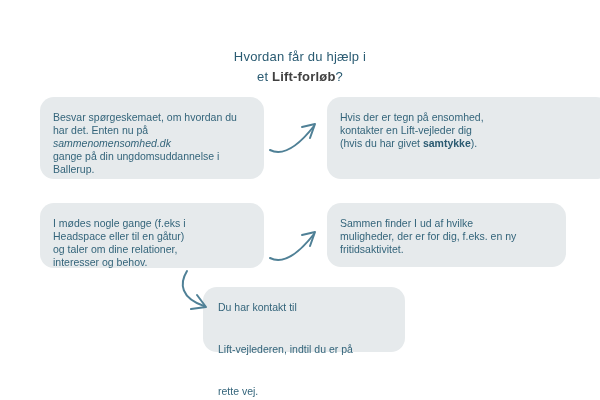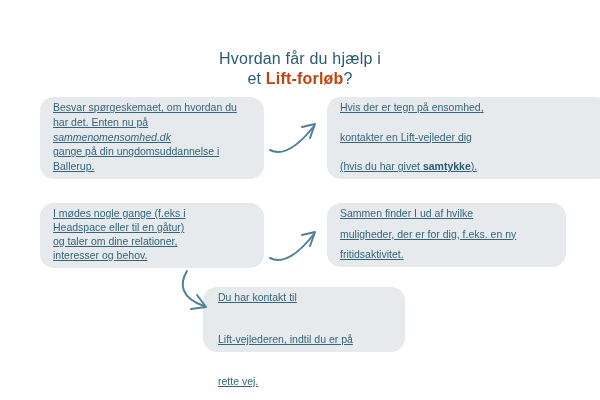--- a/index.html
+++ b/index.html
@@ -15,40 +15,39 @@
     font-family: "Liberation Sans", sans-serif;
     overflow: hidden;
   }
   .title {
     position: absolute;
     top: 38px;
     left: 0;
     width: 100%;
     text-align: center;
     color: #2a5b72;
-    font-size: 16px;
+    font-size: 13px;
     line-height: 20px;
     font-weight: 400;
     letter-spacing: 0.2px;
   }
   .title .t-line { display: block; }
-  .title strong { font-weight: 700; color: #c2410c; }
+  .title strong { font-weight: 700; color: #404040; }
   .box {
     position: absolute;
     background: #e6eaec;
     border-radius: 14px;
     color: #33647a;
     font-size: 10.5px;
     line-height: 13px;
     box-sizing: border-box;
     display: flex;
     flex-direction: column;
-    justify-content: space-between;
-    padding: 4px 10px 6px 13px;
-    text-decoration: underline;
+    justify-content: flex-start;
+    padding: 14px 10px 6px 13px;
   }
   .line { white-space: nowrap; }
   .line em { font-style: italic; }
   .line strong { font-weight: 700; color: #2b5a71; }
   #box-step-1 { left: 40px;  top: 97px;  width: 224px; height: 82px; }
   #box-step-2 { left: 327px; top: 97px;  width: 283px; height: 82px; }
   #box-step-3 { left: 40px;  top: 203px; width: 224px; height: 65px; }
   #box-step-4 { left: 327px; top: 203px; width: 239px; height: 64px; }
   #box-step-5 { left: 203px; top: 287px; width: 202px; height: 65px; padding-left: 15px; gap: 29px; }
   .arrow-svg { position: absolute; }

